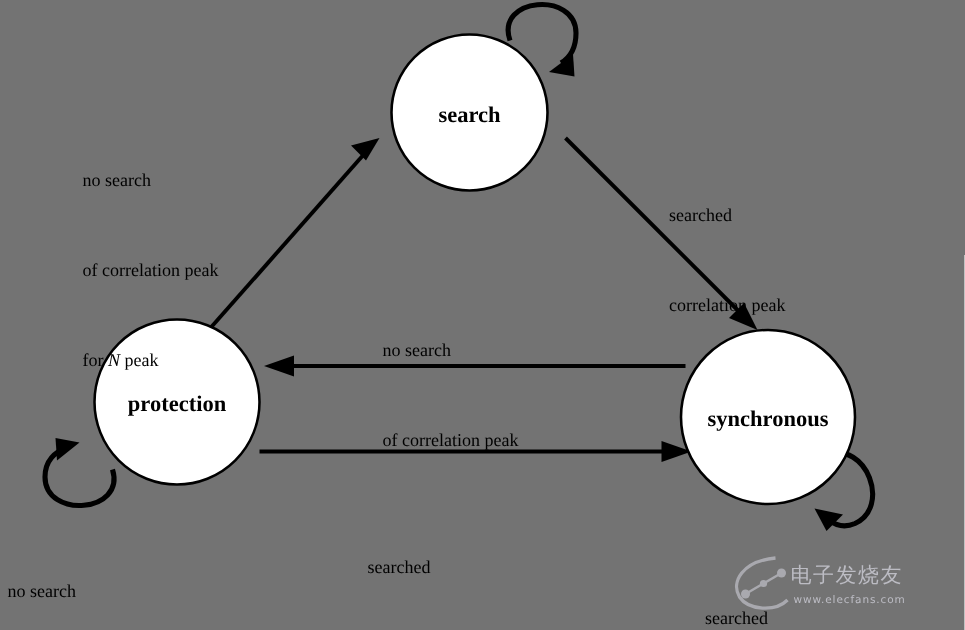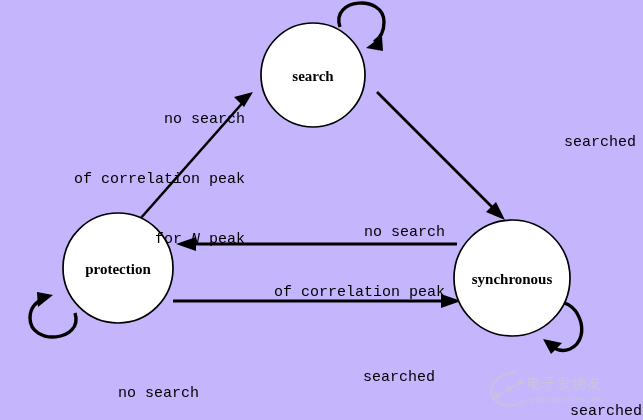--- a/index.html
+++ b/index.html
@@ -4,44 +4,44 @@
 <style>
   html, body {
     margin: 0;
     padding: 0;
     background: #ffffff;
   }
   #canvas {
     position: relative;
     width: 643px;
     height: 420px;
-    background: #c4b5fd;
+    background: #737373;
     overflow: hidden;
     font-family: "Liberation Serif", "DejaVu Serif", serif;
   }
   #diagram-svg {
     position: absolute;
     left: 0;
     top: 0;
     width: 643px;
     height: 420px;
   }
   .node-label {
     font-family: "Liberation Serif", "DejaVu Serif", serif;
     font-weight: bold;
     font-size: 15px;
     fill: #000000;
   }
   .edge-label {
     position: absolute;
-    font-family: Liberation Mono, monospace;
-    font-size: 15px;
+    font-family: Liberation Serif, serif;
+    font-size: 12px;
     color: #000000;
     line-height: 20px;
-    text-align: right;
+    text-align: left;
     white-space: pre;
     pointer-events: none;
   }
   .edge-label i {
     font-style: italic;
   }
   .state-circle {
     fill: #ffffff;
     stroke: #000000;
     stroke-width: 1.7;
@@ -133,20 +133,21 @@
   </svg>
 
   <div class="edge-label" style="left:55px; top:70px; width:190px;">
     <div>no search</div>
     <div>of correlation peak</div>
     <div><span>for </span><i>N</i><span> peak</span></div>
   </div>
 
   <div class="edge-label" style="left:446px; top:93px; width:190px;">
     <div>searched</div>
+    <div>correlation peak</div>
   </div>
 
   <div class="edge-label" style="left:255px; top:183px; width:190px;">
     <div>no search</div>
     <div>of correlation peak</div>
   </div>
 
   <div class="edge-label" style="left:245px; top:328px; width:190px;">
     <div>searched</div>
     

